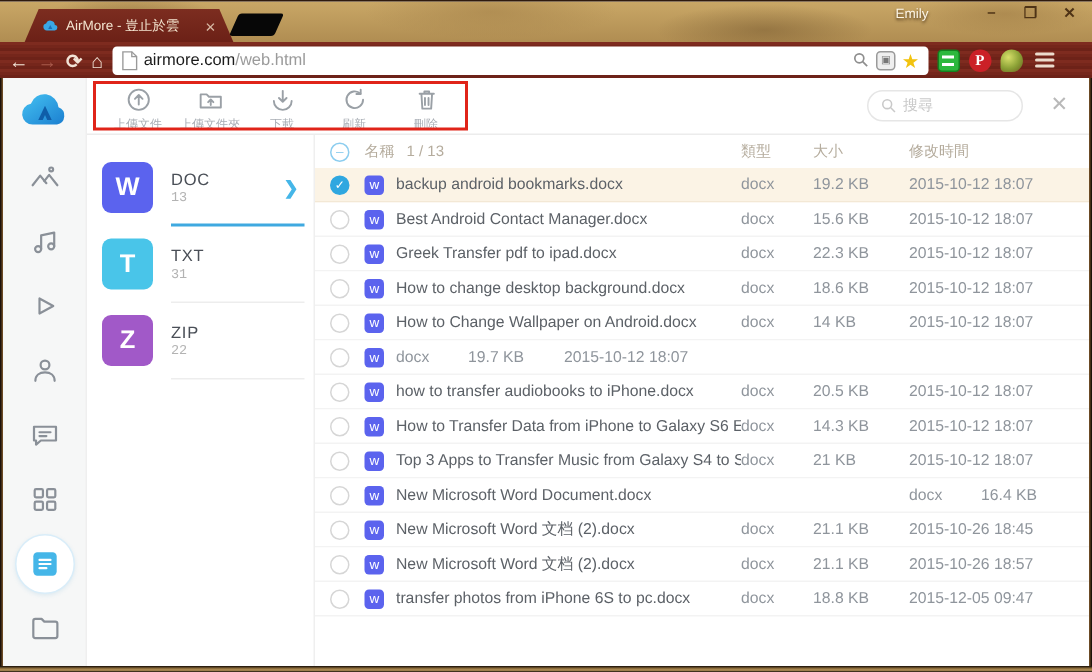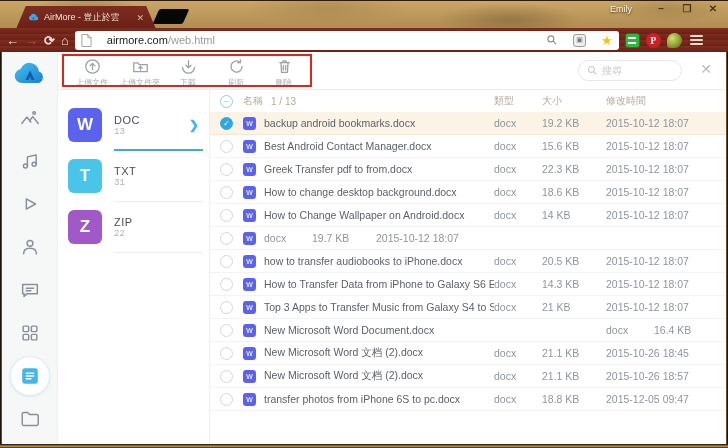--- a/index.html
+++ b/index.html
@@ -30,30 +30,30 @@
   
   .tab {
     position:absolute; left:16px; top:5px; width:140px; height:23px;
     background:linear-gradient(#7c2d20,#6b2016);
     clip-path:polygon(7% 0, 93% 0, 100% 100%, 0 100%);
     display:flex; align-items:center; gap:5px; padding:0 12px;
   }
   .tab-title { color:#f3e4cf; font-size:9px; white-space:nowrap; overflow:hidden; flex:1; }
   .tab-close { color:#d8b9a5; font-size:9px; }
   .newtab { position:absolute; left:156px; top:8px; width:30px; height:15px; background:#070707; transform:skewX(-24deg); border-radius:2px; }
-  .win-user { position:absolute; right:96px; top:3px; color:#fdf6e7; font-size:9px; text-shadow:0 1px 2px rgba(40,20,5,.8); }
+  .win-user { position:absolute; right:109px; top:3px; color:#fdf6e7; font-size:9px; text-shadow:0 1px 2px rgba(40,20,5,.8); }
   .win-controls { position:absolute; right:8px; top:2px; display:flex; gap:12px; }
   .win-controls span { color:#4e3316; font-size:10px; font-weight:bold; width:14px; text-align:center; }
 
   
   .nav-btn { color:#f2e3d6; font-size:13px; font-weight:bold; line-height:1; }
   .nav-btn.fwd { color:#a95a4b; }
   .addr {
     flex:0 0 auto; width:544px; height:19px; background:#fff; border-radius:3px;
-    display:flex; align-items:center; padding:0 6px; gap:15px;
+    display:flex; align-items:center; padding:0 6px; gap:4px;
   }
   .addr-page-icon { flex:0 0 auto; }
   .addr-text { flex:1; font-size:11px; color:#1b1b1b; white-space:nowrap; overflow:hidden; }
   .addr-text .path { color:#9b9b9b; }
   .addr-ic { flex:0 0 auto; display:flex; align-items:center; }
   .grey-box { width:13px; height:13px; border:1px solid #9a9a9a; border-radius:3px; background:#efefef;
     display:flex; align-items:center; justify-content:center; font-size:7px; color:#777; }
   .star { color:#f2c30f; font-size:13px; line-height:1; }
   .ext { width:15px; height:15px; border-radius:3px; display:flex; align-items:center; justify-content:center; flex:0 0 auto; }
   .ext-green { background:#2db83d; border:1px solid #14801f; }
@@ -348,21 +348,21 @@
     <span class="w-badge">w</span>
     <span class="file-name">Best Android Contact Manager.docx</span>
     <span class="col-type">docx</span>
     <span class="col-size">15.6 KB</span>
     <span class="col-time">2015-10-12 18:07</span>
   </div>
 
   <div class="file-row">
     <span class="row-check"></span>
     <span class="w-badge">w</span>
-    <span class="file-name">Greek Transfer pdf to from.docx</span>
+    <span class="file-name">Greek Transfer pdf to ipad.docx</span>
     <span class="col-type">docx</span>
     <span class="col-size">22.3 KB</span>
     <span class="col-time">2015-10-12 18:07</span>
   </div>
 
   <div class="file-row">
     <span class="row-check"></span>
     <span class="w-badge">w</span>
     <span class="file-name">How to change desktop background.docx</span>
     <span class="col-type">docx</span>

